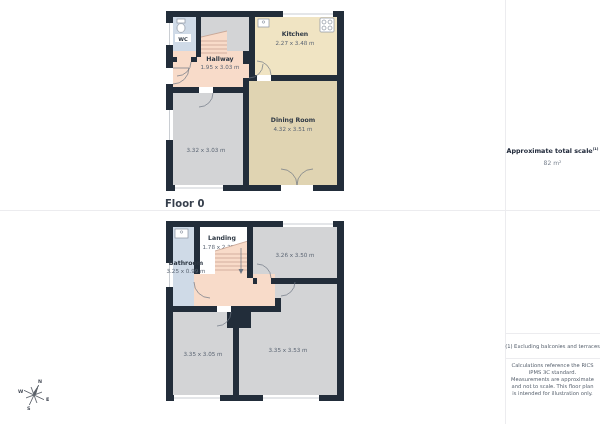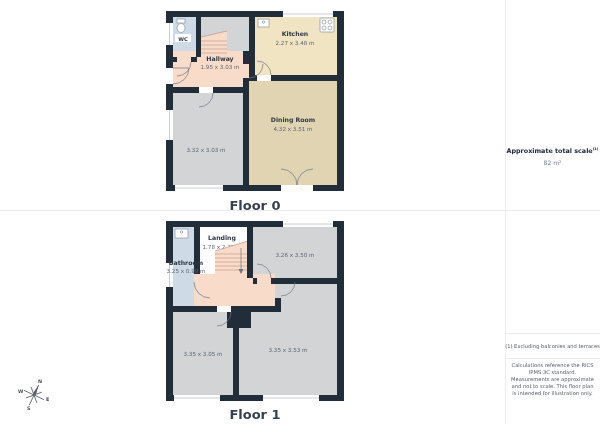--- a/index.html
+++ b/index.html
@@ -22,22 +22,22 @@
   .arc{fill:none;stroke:#6d7683;stroke-width:0.7;}
   .leaf{stroke:#6d7683;stroke-width:0.7;}
   .tread{stroke:#bd9583;stroke-width:0.6;}
   .stairline{stroke:#bd9583;stroke-width:0.7;fill:none;}
   .win{fill:#ffffff;}
   .winline{stroke:#a6acb5;stroke-width:0.6;}
   .rname{font-size:6.2px;font-weight:bold;fill:#2e3844;text-anchor:middle;}
   .rdims{font-size:5.6px;fill:#5b6573;text-anchor:middle;}
   .wctext{font-size:5.2px;font-weight:bold;fill:#2e3844;text-anchor:middle;}
 
-  .floor-caption{position:absolute;left:165px;width:180px;text-align:center;
-                 font-size:13px;font-weight:600;color:#363f4c;}
+  .floor-caption{position:absolute;left:165px;width:180px;
+                 font-size:10px;font-weight:600;color:#363f4c;}
 
   
   .panel-area{position:absolute;top:147px;left:505px;width:95px;text-align:center;}
   .panel-area .title{font-size:6.4px;font-weight:bold;color:#20293a;}
   .panel-area .title sup{font-size:3.6px;}
   .panel-area .value{font-size:6px;color:#79828f;margin-top:4px;}
   .footnote{position:absolute;top:343px;left:505px;width:95px;text-align:center;
             font-size:5.2px;color:#535d6a;}
   .disclaimer{position:absolute;top:362px;left:509px;width:87px;text-align:center;
               font-size:5.2px;line-height:1.35;color:#535d6a;}
@@ -220,21 +220,20 @@
       <rect class="fixture" x="10" y="11" width="13" height="9"></rect>
       <circle class="burner" cx="16.5" cy="14" r="1.2"></circle>
     </g>
 
     <text class="rname" x="21" y="47">Bathroom</text>
     <text class="rdims" x="21" y="55">3.25 x 0.99 m</text>
     <text class="rdims" x="130" y="39">3.26 x 3.50 m</text>
     <text class="rdims" x="38" y="138">3.35 x 3.05 m</text>
     <text class="rdims" x="123" y="134">3.35 x 3.53 m</text>
   </svg>
-  <div class="floor-caption" style="top:407px;">Floor 1</div>
 
   <div class="panel-area">
     <div class="title"><span>Approximate total scale</span><sup>(1)</sup></div>
     <div class="value">82 m²</div>
   </div>
   <div class="footnote">(1) Excluding balconies and terraces</div>
   <div class="disclaimer">Calculations reference the RICS IPMS 3C standard. Measurements are approximate and not to scale. This floor plan is intended for illustration only.</div>
 
   <svg class="compass" width="46" height="46" viewBox="0 0 46 46">
     <g transform="rotate(25 23 23)">

